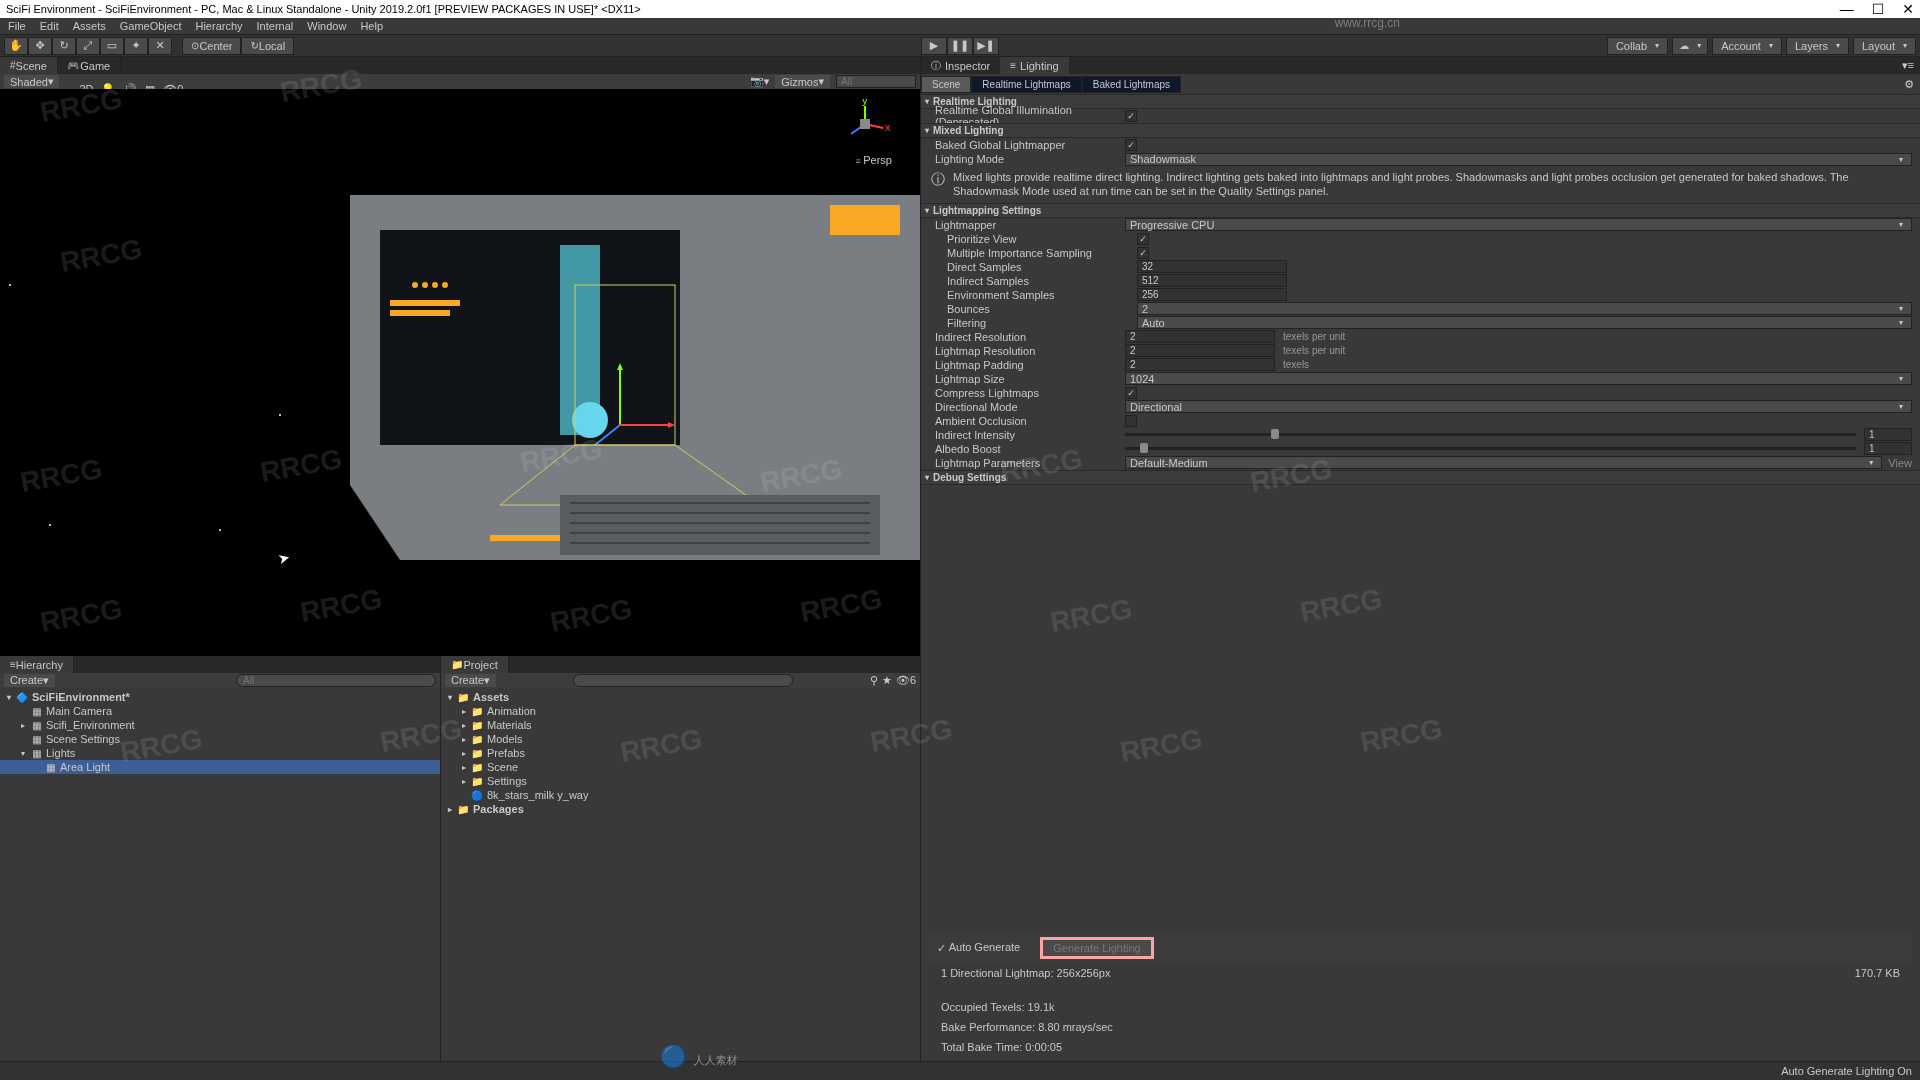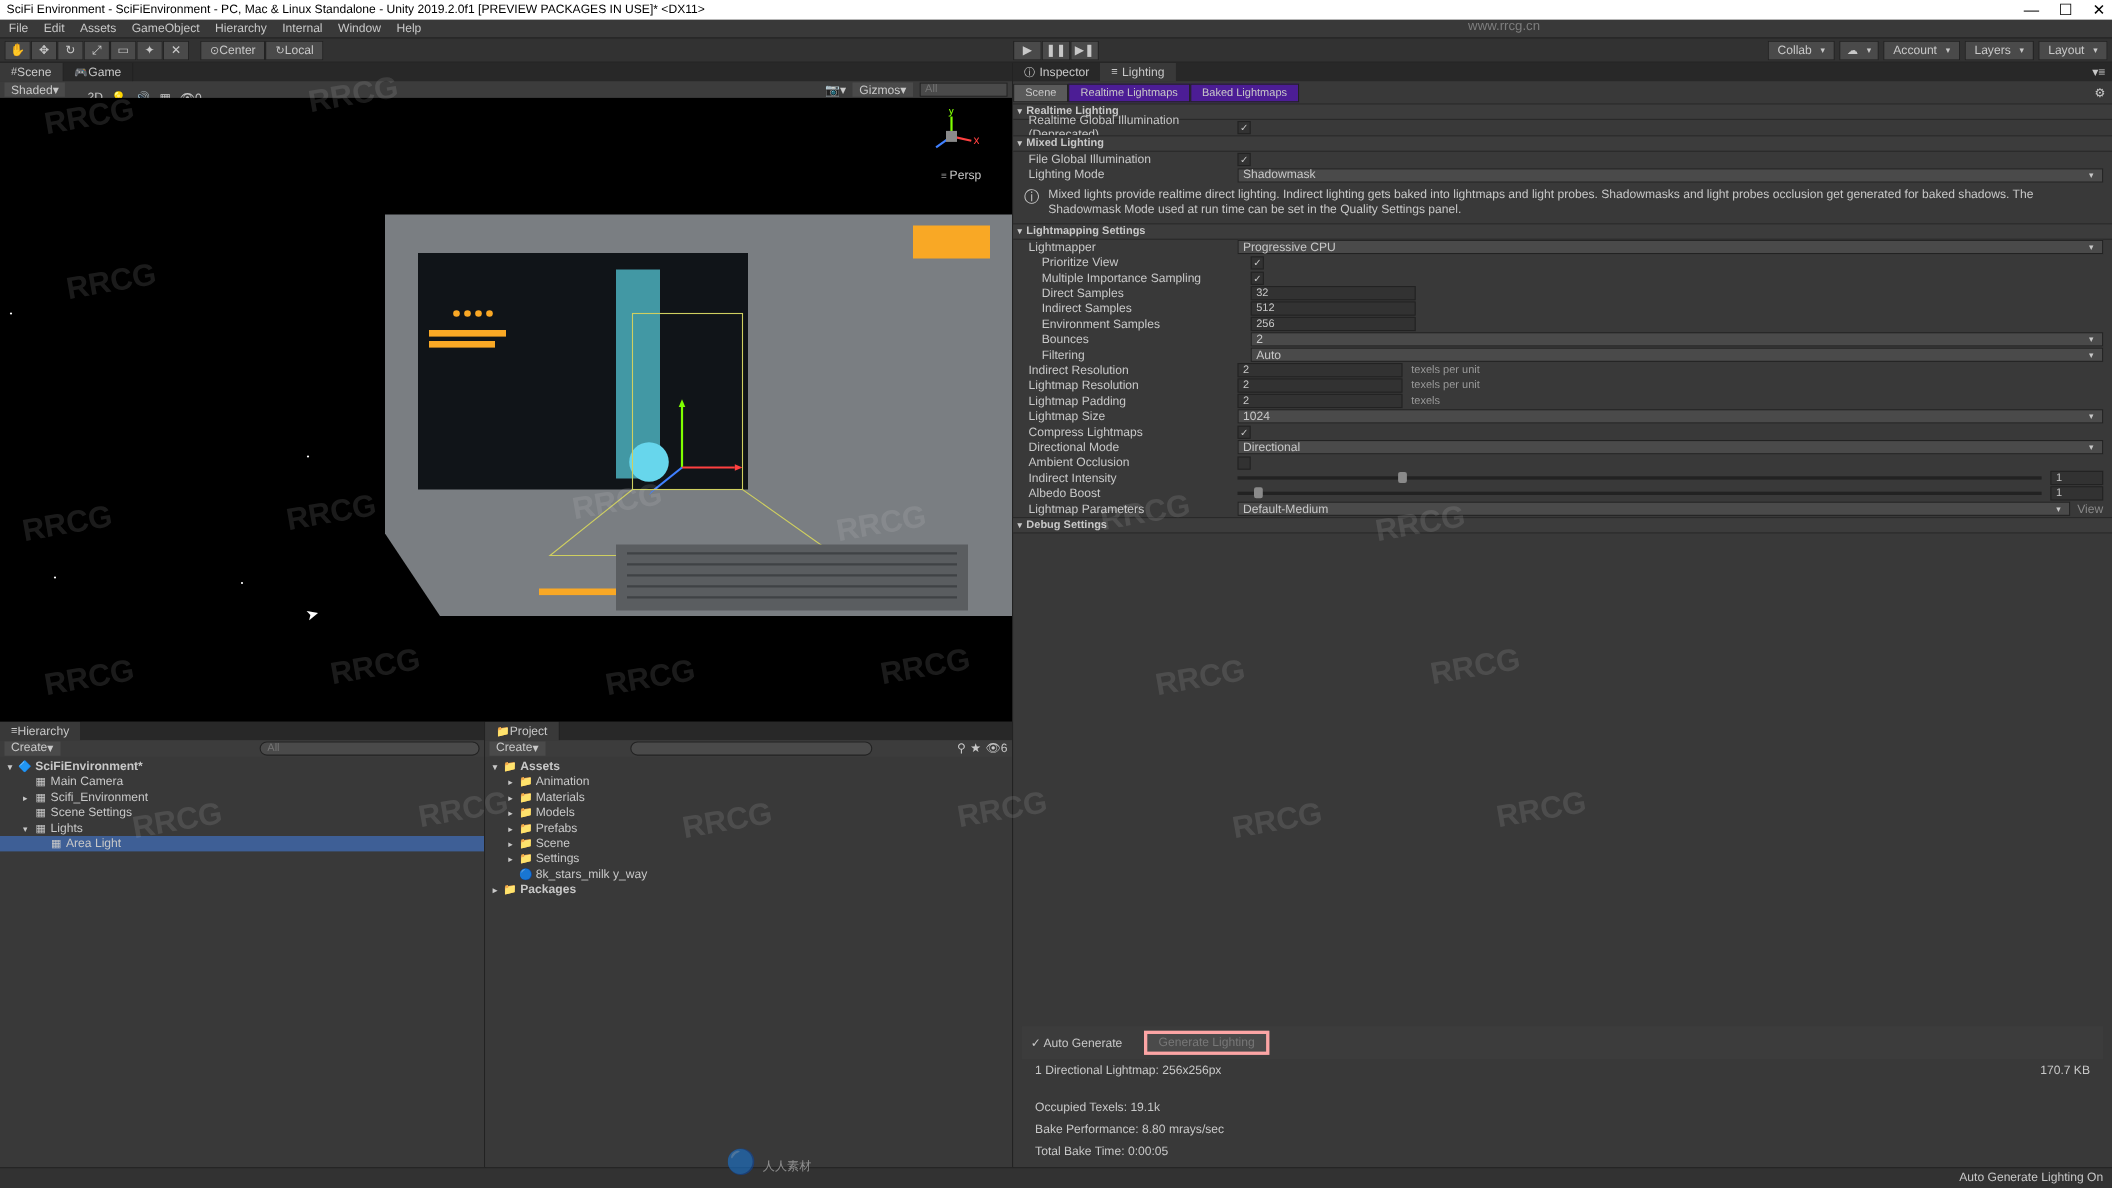--- a/index.html
+++ b/index.html
@@ -47,21 +47,21 @@
 .tree-item.selected { background:#3e5f96; color:#fff; }
 .tree-item.blue-text { color:#5a8dc8; }
 .tree-item .arrow { width:10px; text-align:center; font-size:8px; }
 .tree-item .icon { width:14px; text-align:center; font-size:10px; }
 .ind1 { padding-left:18px; } .ind2 { padding-left:32px; }
 .right-panel { flex:1; background:#393939; border-left:1px solid #222; display:flex; flex-direction:column; }
 .insp-tabs { height:17px; background:#282828; display:flex; align-items:center; }
 .insp-tab { padding:0 10px; height:17px; display:flex; align-items:center; background:#282828; font-size:10px; gap:4px; }
 .insp-tab.active { background:#393939; }
 .lighting-subtabs { height:20px; background:#393939; display:flex; align-items:center; justify-content:center; gap:0; }
-.sub-tab { padding:2px 10px; background:#4c1d95; border:1px solid #222; font-size:10px; }
+.sub-tab { padding:2px 10px; background:#0f172a; border:1px solid #222; font-size:10px; }
 .sub-tab.active { background:#5a5a5a; }
 .section-header { height:15px; background:#3c3c3c; display:flex; align-items:center; padding-left:4px; font-size:10px; font-weight:bold; border-top:1px solid #292929; border-bottom:1px solid #292929; }
 .section-header::before { content:"▾"; font-size:8px; margin-right:4px; }
 .prop-row { height:14px; display:flex; align-items:center; padding-left:14px; font-size:10px; }
 .prop-row .label { width:190px; }
 .prop-row .value { flex:1; padding-right:8px; display:flex; align-items:center; }
 .prop-row .value input[type=text] { width:100%; height:13px; background:#323232; border:1px solid #222; padding:0 4px; font-size:10px; }
 .prop-row .value .dd-val { width:100%; height:13px; background:#4a4a4a; border:1px solid #222; padding:0 4px; font-size:10px; display:flex; align-items:center; }
 .prop-row .value .dd-val::after { content:"▾"; margin-left:auto; font-size:8px; padding-right:4px; }
 .prop-row .chk { width:12px; height:12px; background:#323232; border:1px solid #222; display:flex; align-items:center; justify-content:center; font-size:9px; }
@@ -349,21 +349,21 @@
     <div class="section-header">Realtime Lighting</div>
     <div class="prop-row">
       <div class="label">Realtime Global Illumination (Deprecated)</div>
       <div class="value">
           <div class="chk">✓</div>
         </div>
     </div>
 
     <div class="section-header">Mixed Lighting</div>
     <div class="prop-row">
-      <div class="label">File Global Illumination</div>
+      <div class="label">Baked Global Lightmapper</div>
       <div class="value">
           <div class="chk">✓</div>
         </div>
     </div>
     <div class="prop-row">
       <div class="label">Lighting Mode</div>
       <div class="value">
           <div class="dd-val">
             <span>Shadowmask</span>
           </div>

